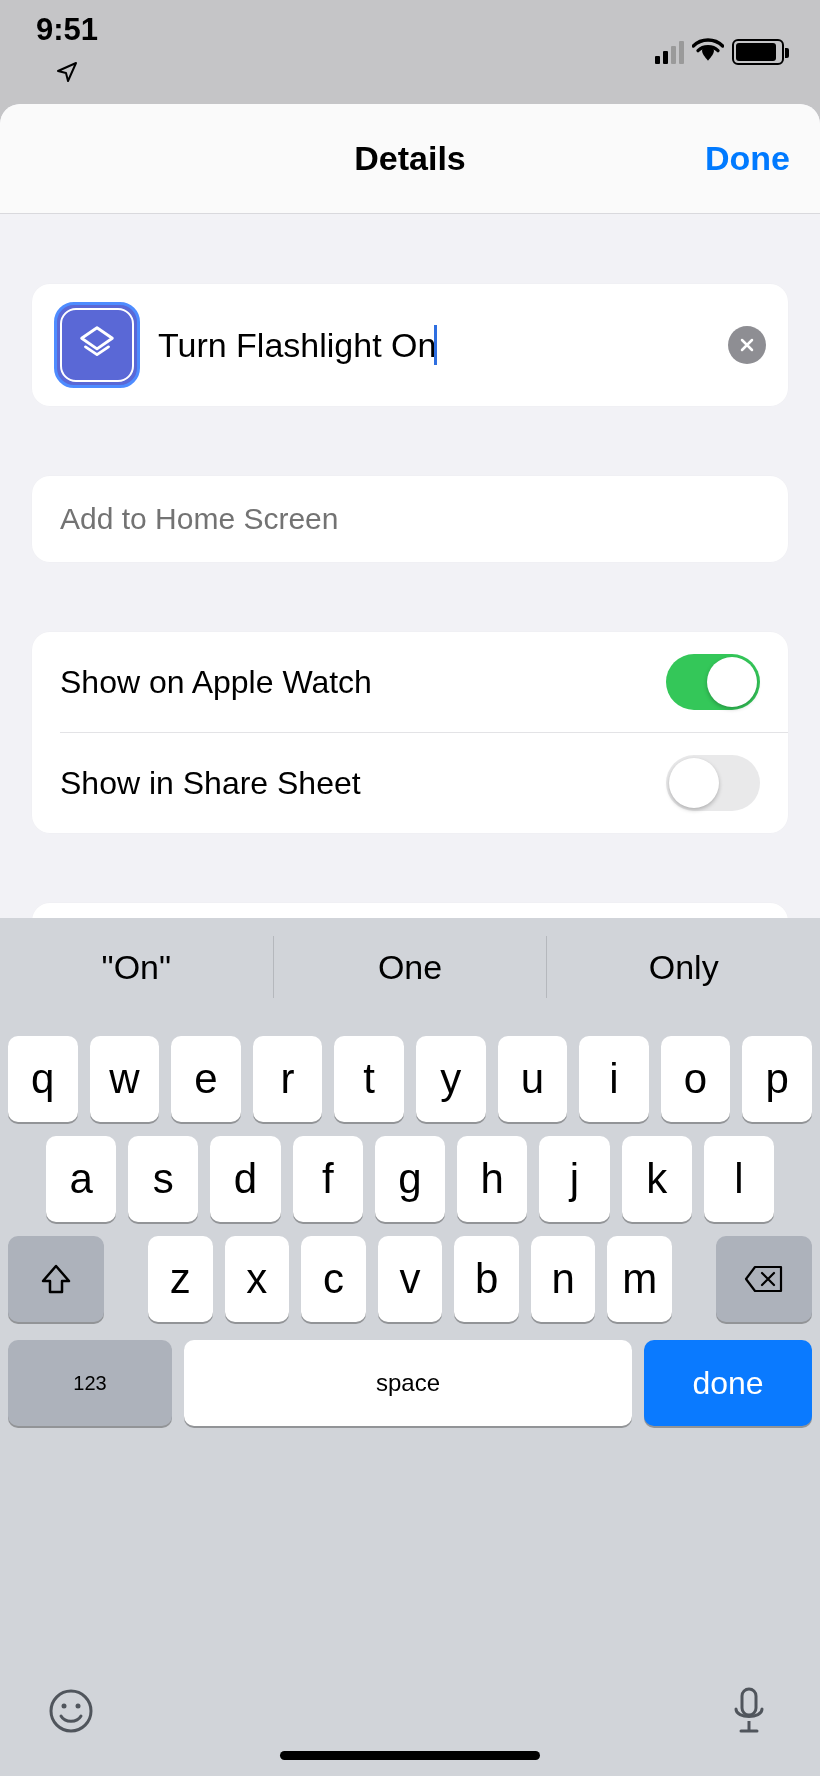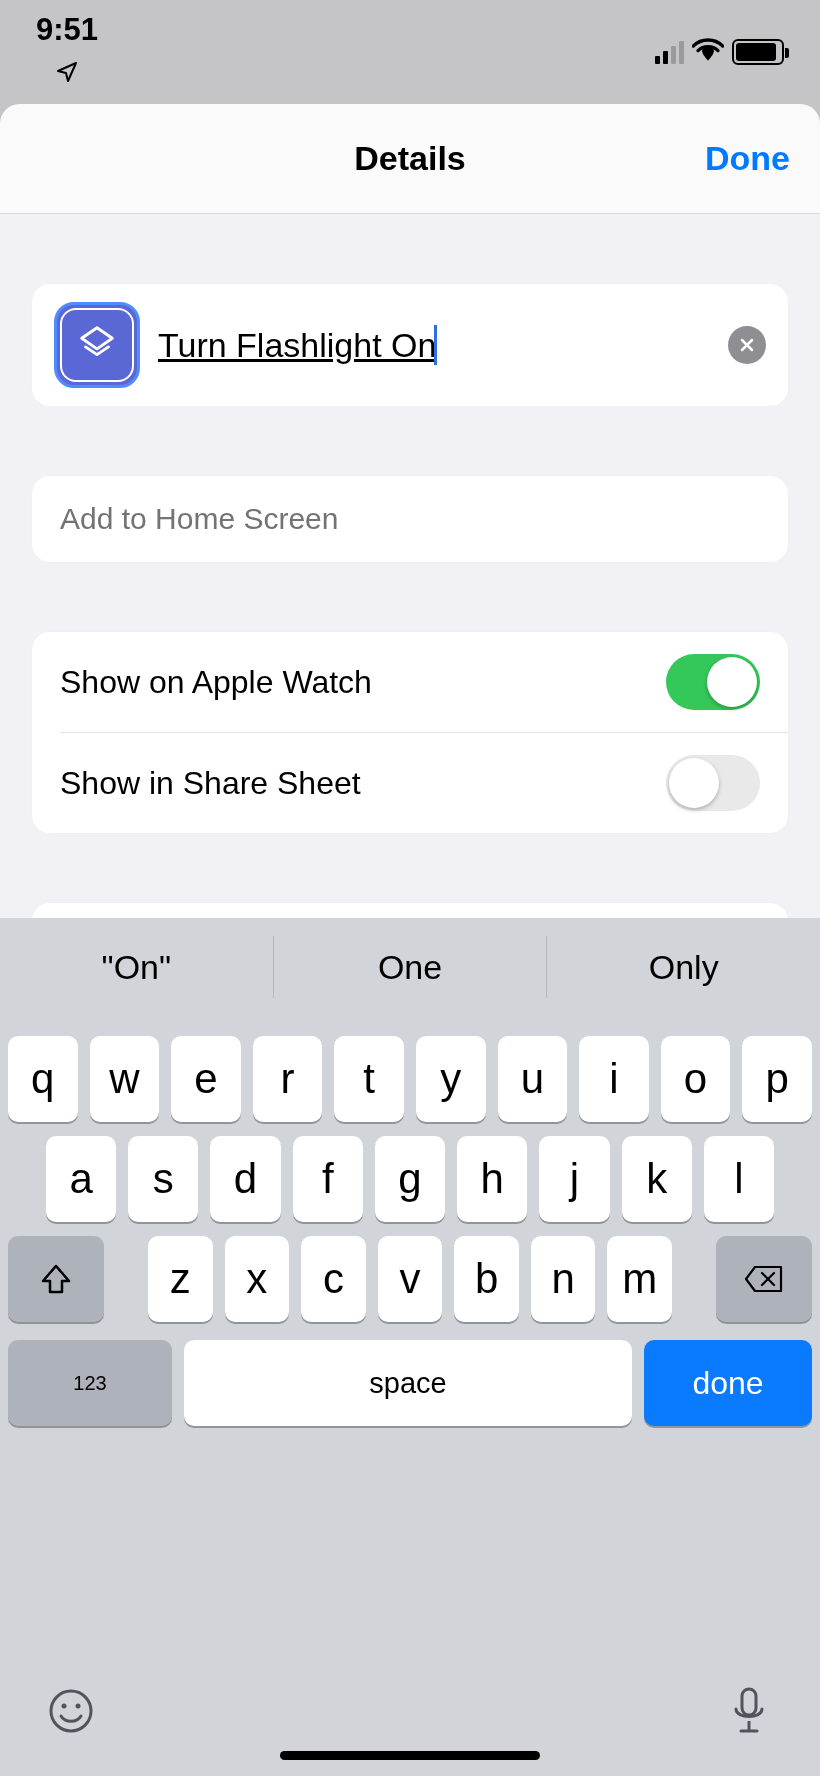--- a/index.html
+++ b/index.html
@@ -55,27 +55,27 @@
   .keyboard { position:absolute; bottom:0; left:0; right:0; height:858px; background:#d1d4d9; }
   .suggest { height:98px; display:flex; align-items:stretch; }
   .suggest .s { flex:1; display:flex; align-items:center; justify-content:center; font-size:34px; color:#000; }
   .suggest .sep { width:1px; background:#b5b8bd; margin:18px 0;}
   .krow { display:flex; padding:0 8px; gap:12px; margin-top:14px; }
   .krow.r1 { margin-top:20px;}
   .key { flex:1; height:86px; background:#fff; border-radius:10px; box-shadow:0 2px 0 rgba(0,0,0,0.3); display:flex; align-items:center; justify-content:center; font-size:42px; }
   .krow.r2 { padding:0 46px; }
   .key.shift, .key.back { flex:0 0 96px; background:#adb2bb; }
   .key.num { flex:0 0 164px; background:#adb2bb; font-size:20px;}
-  .key.space { flex:1; font-size:29px;}
+  .key.space { flex:1; font-size:24px;}
   .key.done { flex:0 0 168px; background:#0a7aff; color:#fff; font-size:32px;}
   .krow.r3 .spacer { flex:0 0 20px; }
   .bottom-bar { position:absolute; bottom:0; left:0; right:0; height:130px; display:flex; align-items:center; justify-content:space-between; padding:0 44px;}
   .emoji-btn, .mic-btn { width:54px; height:54px; display:flex; align-items:center; justify-content:center; color:#50555c;}
   .home-ind { position:absolute; bottom:16px; left:50%; transform:translateX(-50%); width:260px; height:9px; border-radius:5px; background:#000;}
-  .name-text { font-size:34px;text-decoration:underline; }
+  .name-text { font-size:34px; }
 </style>
 </head>
 <body>
 
 <div class="status-bar">
   <div class="status-left">
     <span>9:51</span>
     <span class="loc-icon">
       <svg width="24" height="24" viewBox="0 0 24 24">
           <path d="M3 11 L21 3 L13 21 L11 13 Z" fill="none" stroke="#000" stroke-width="2" stroke-linejoin="round"></path>

